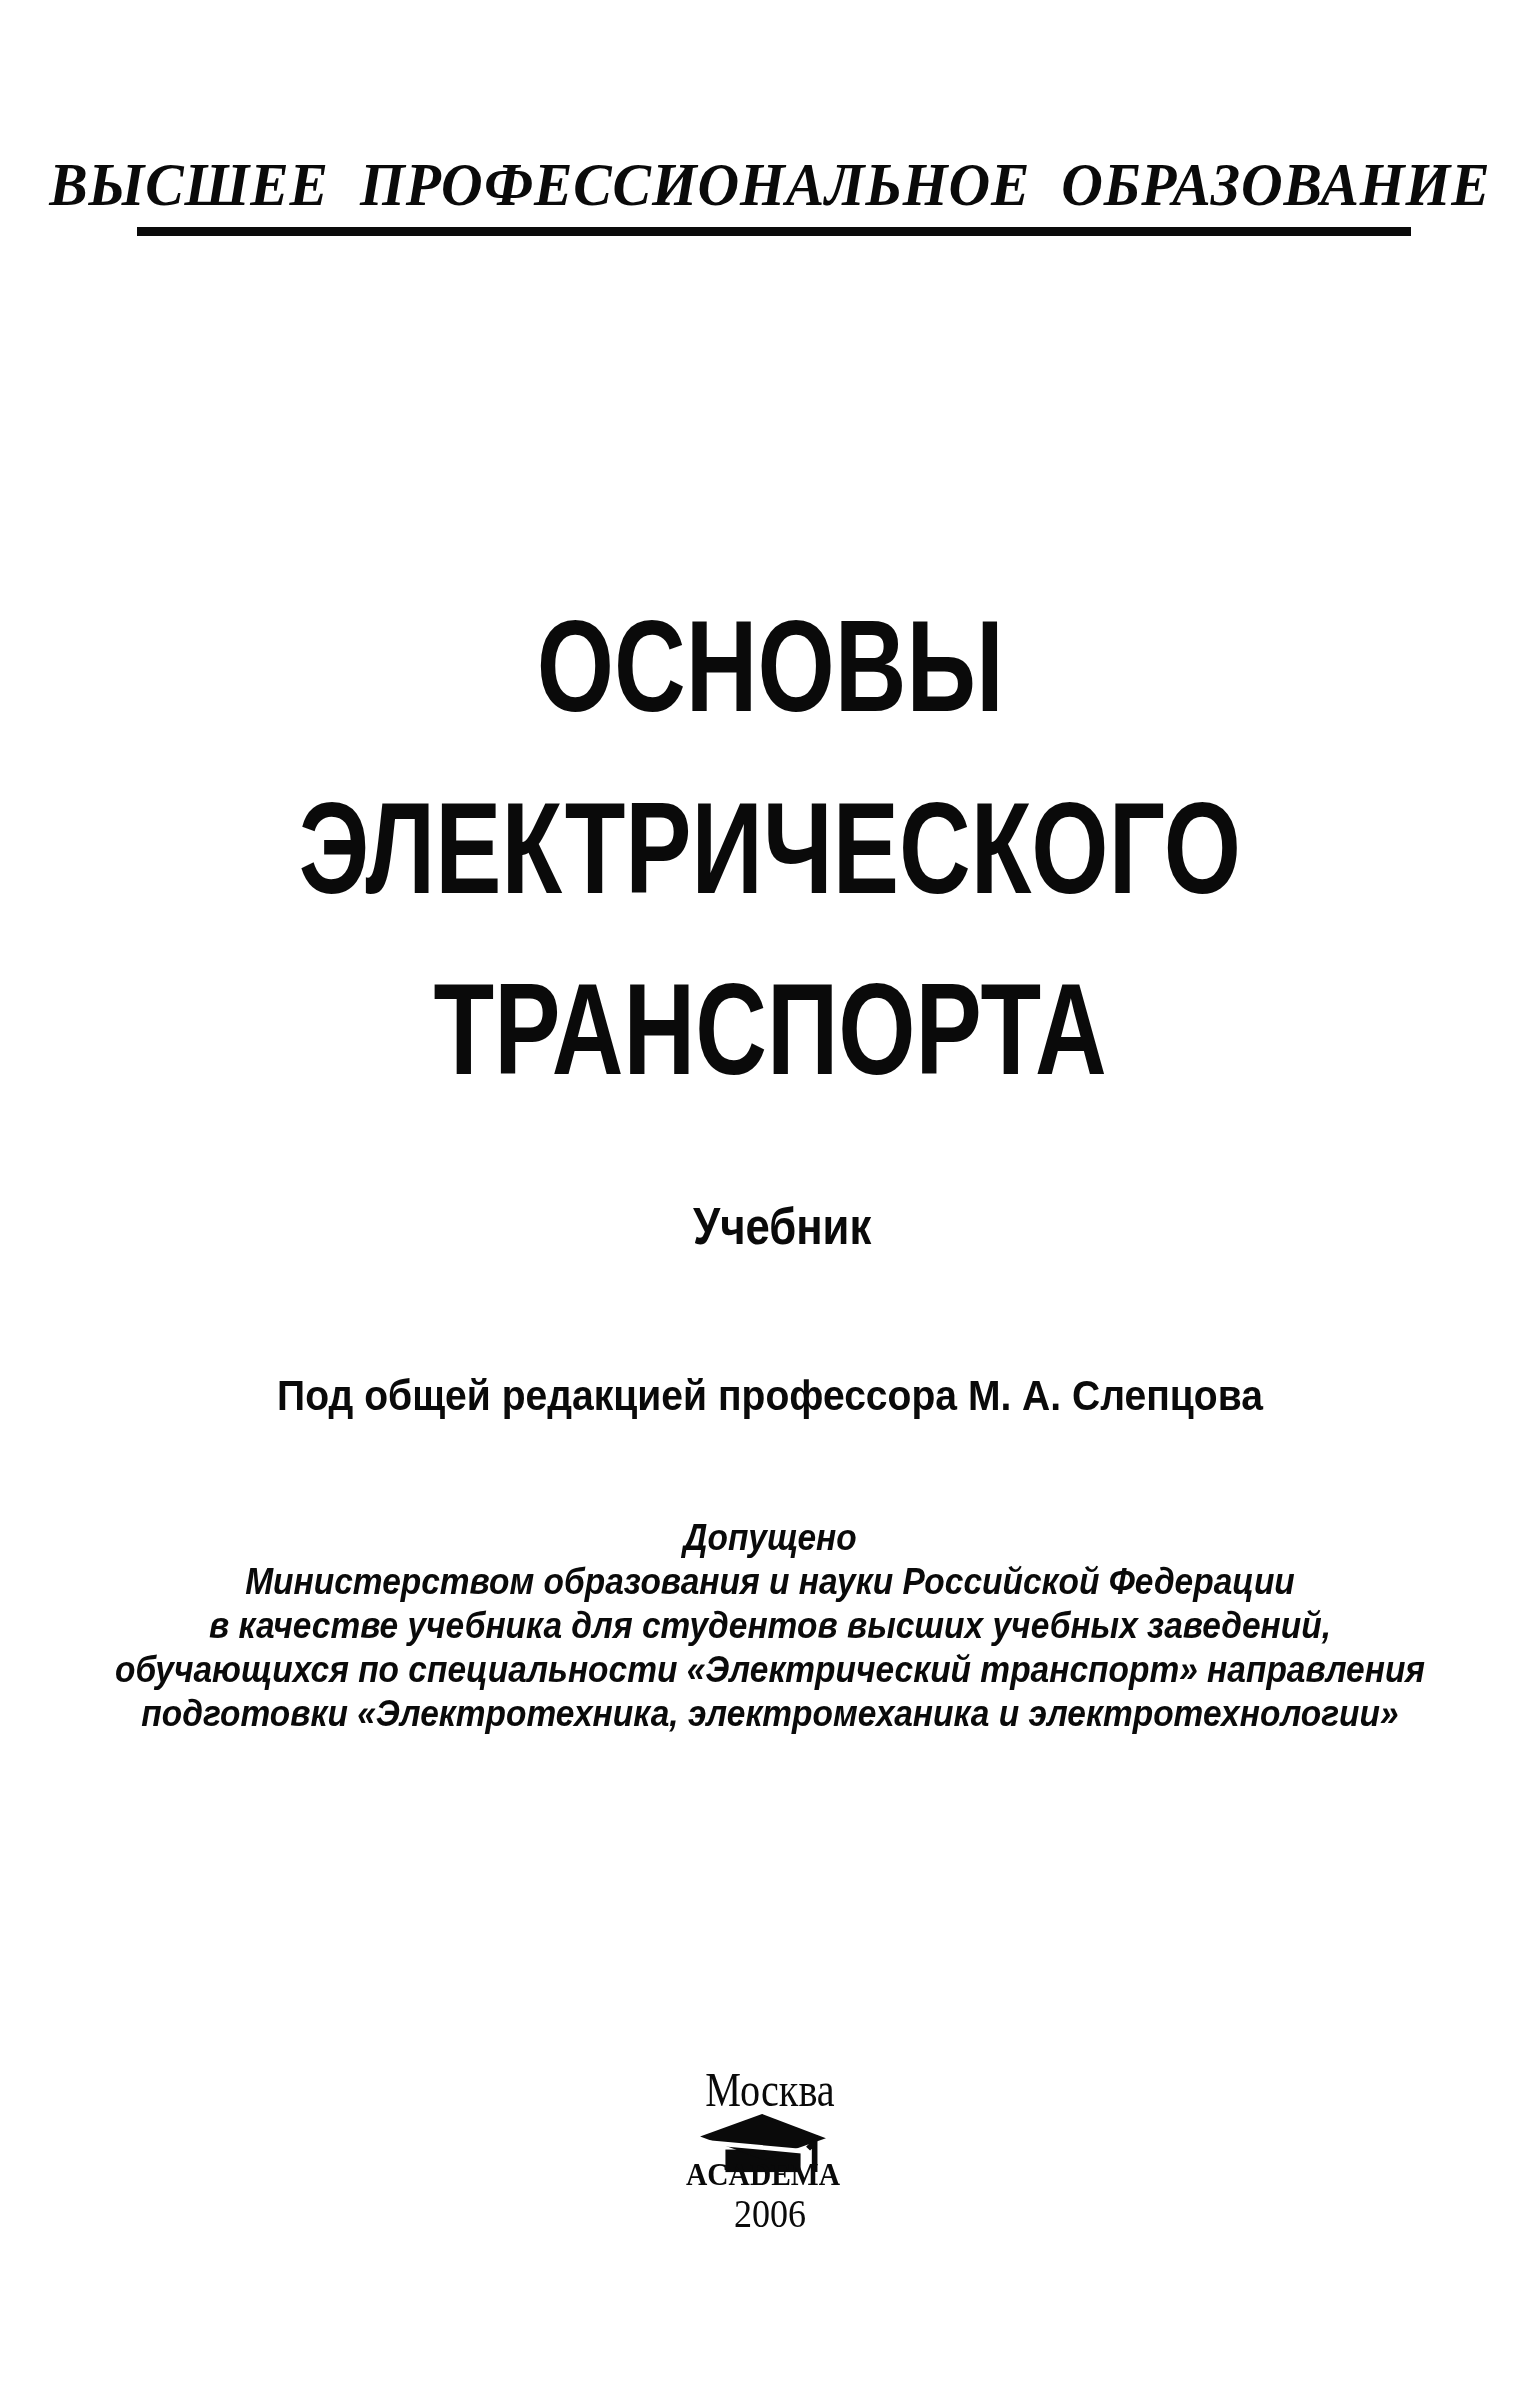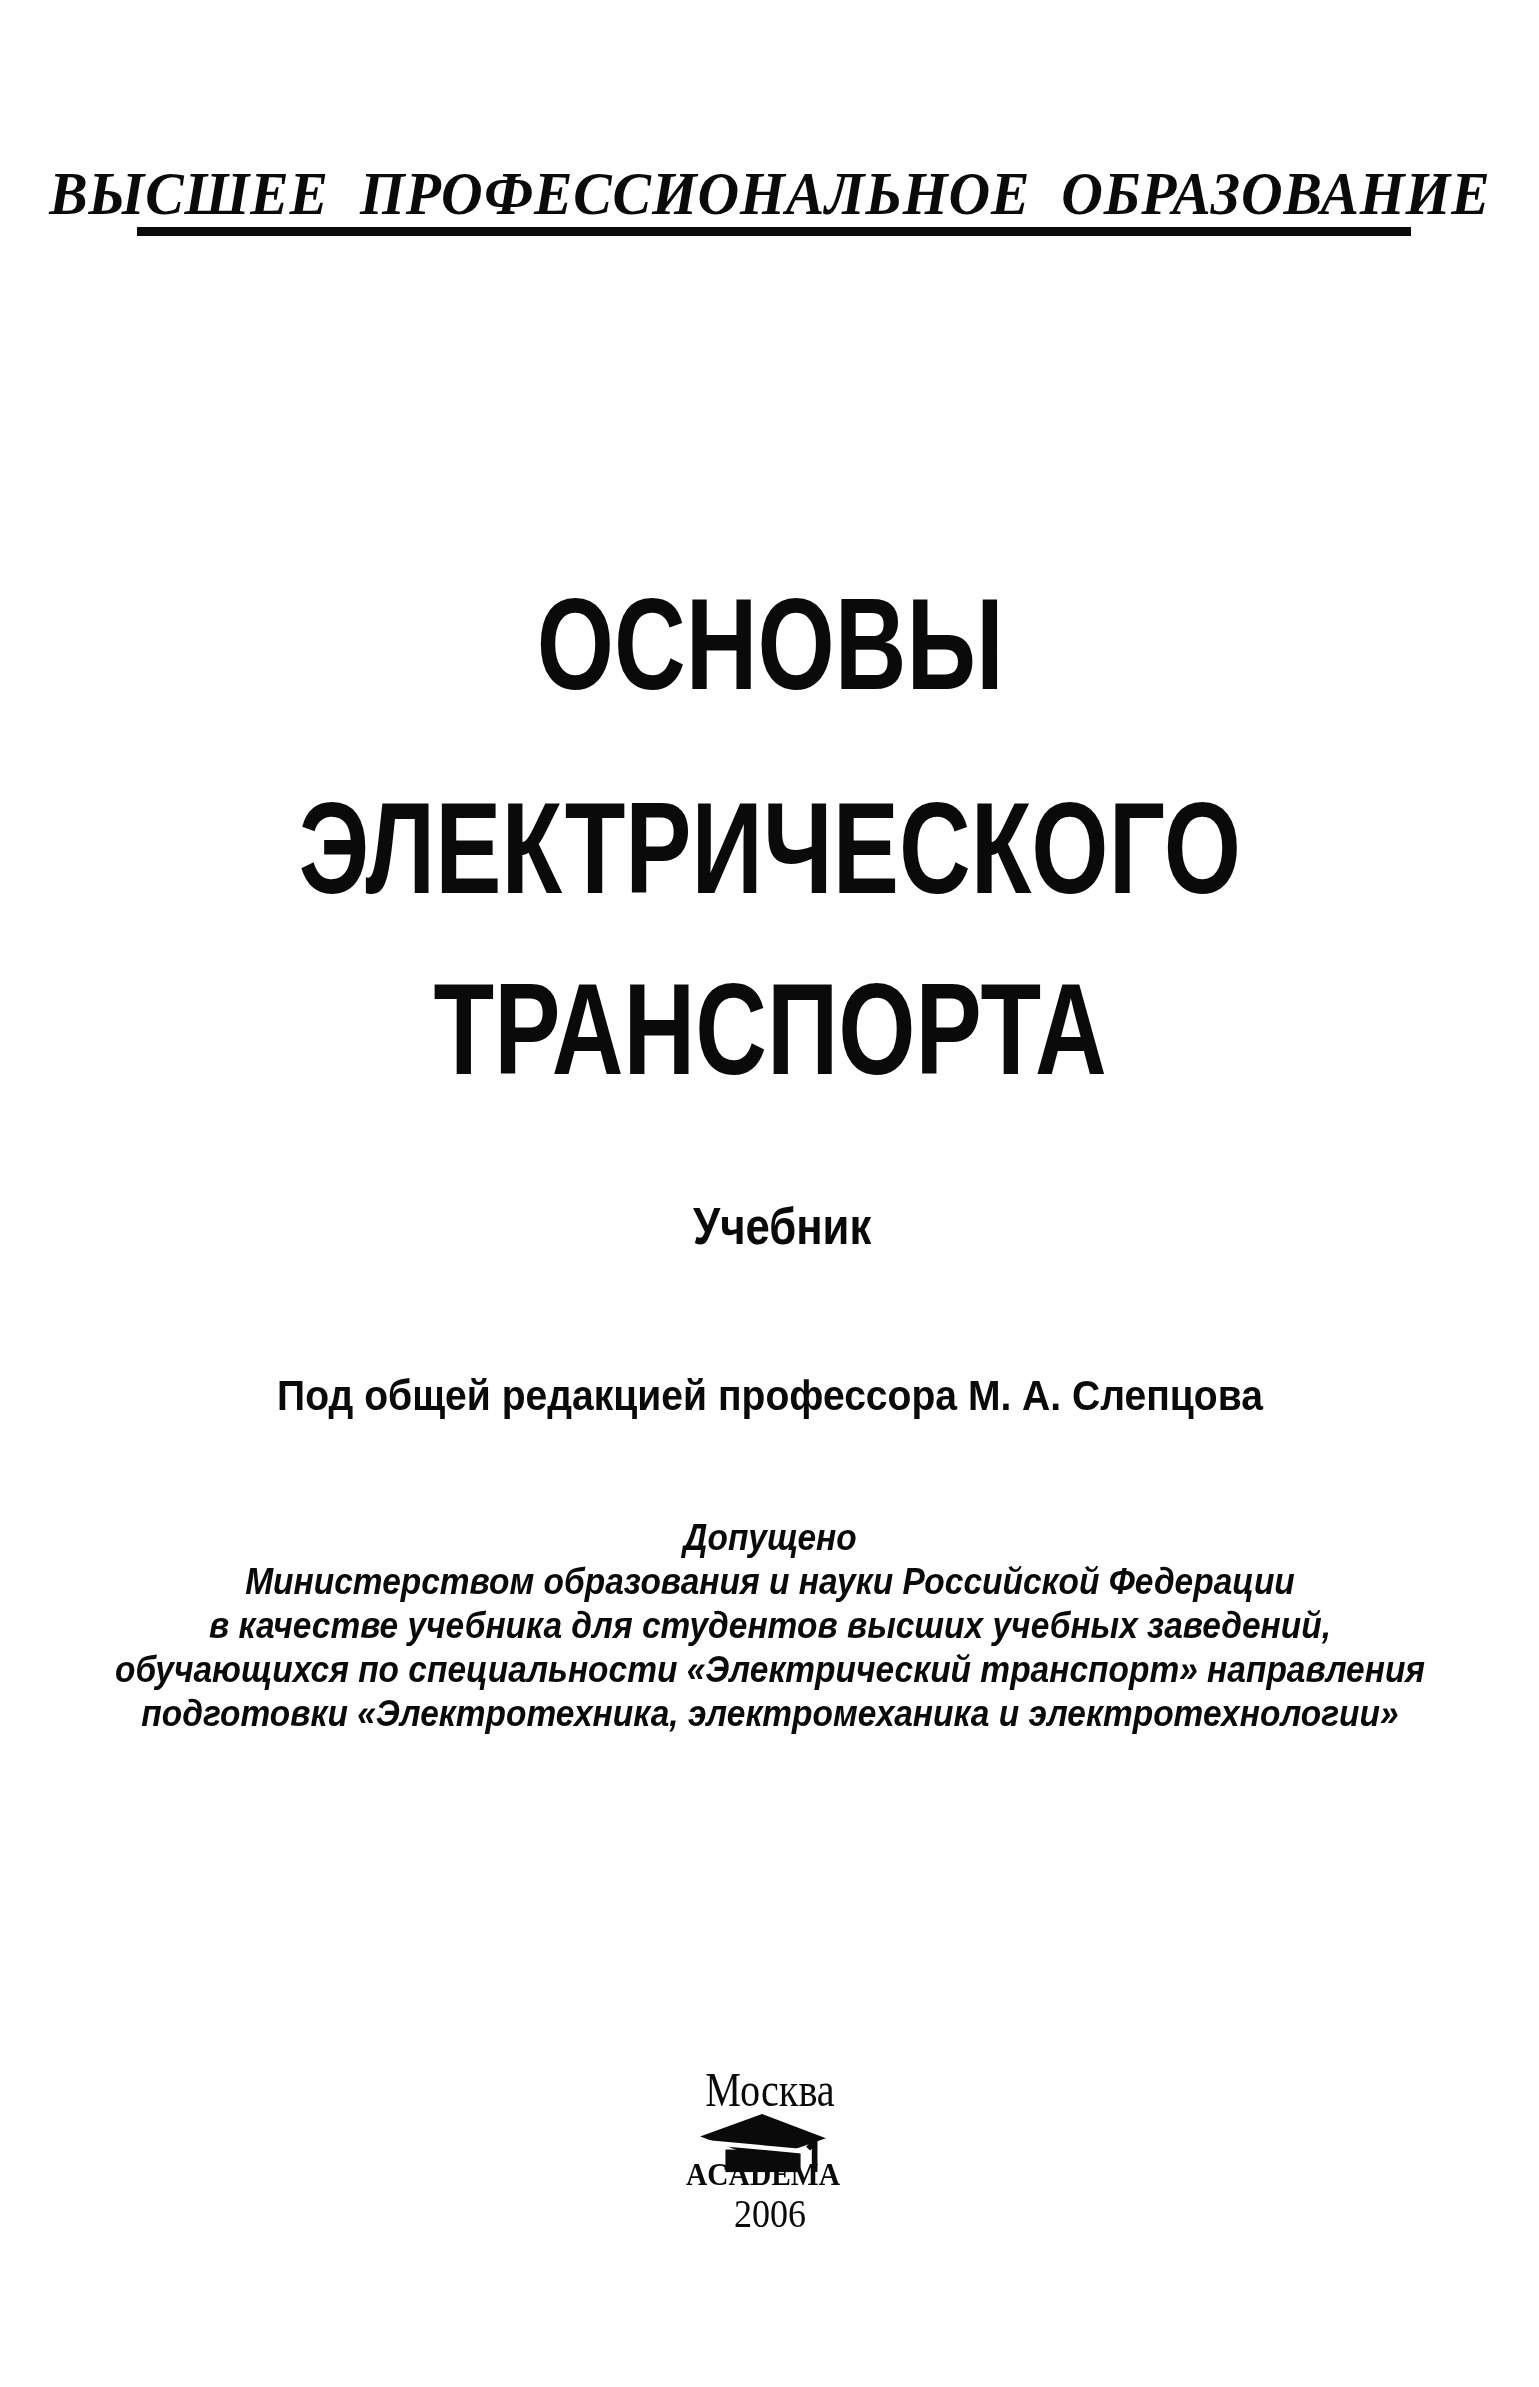--- a/index.html
+++ b/index.html
@@ -27,21 +27,21 @@
     white-space: nowrap;
   }
   .squeeze {
     display: inline-block;
     transform-origin: 50% 50%;
     white-space: nowrap;
   }
 
   
   .series-header {
-    top: 160px;
+    top: 151px;
     height: 66px;
     font-family: "Liberation Serif", serif;
     font-style: italic;
     font-weight: bold;
     font-size: 62px;
     letter-spacing: 0.9px;
     word-spacing: 17px;
   }
   .series-header .squeeze { transform: scaleX(0.93); }
 
@@ -55,21 +55,21 @@
   }
 
   
   .title-line {
     height: 151px;
     font-weight: bold;
     font-size: 129px;
     letter-spacing: 0;
   }
   .title-line .squeeze { transform: scaleX(0.77); }
-  .title-line-1 { top: 568px; }
+  .title-line-1 { top: 590px; }
   .title-line-2 { top: 772px; }
   .title-line-3 { top: 953px; }
 
   
   .subtitle {
     top: 1179px;
     height: 94px;
     font-weight: bold;
     font-size: 52px;
     padding-left: 24px;

